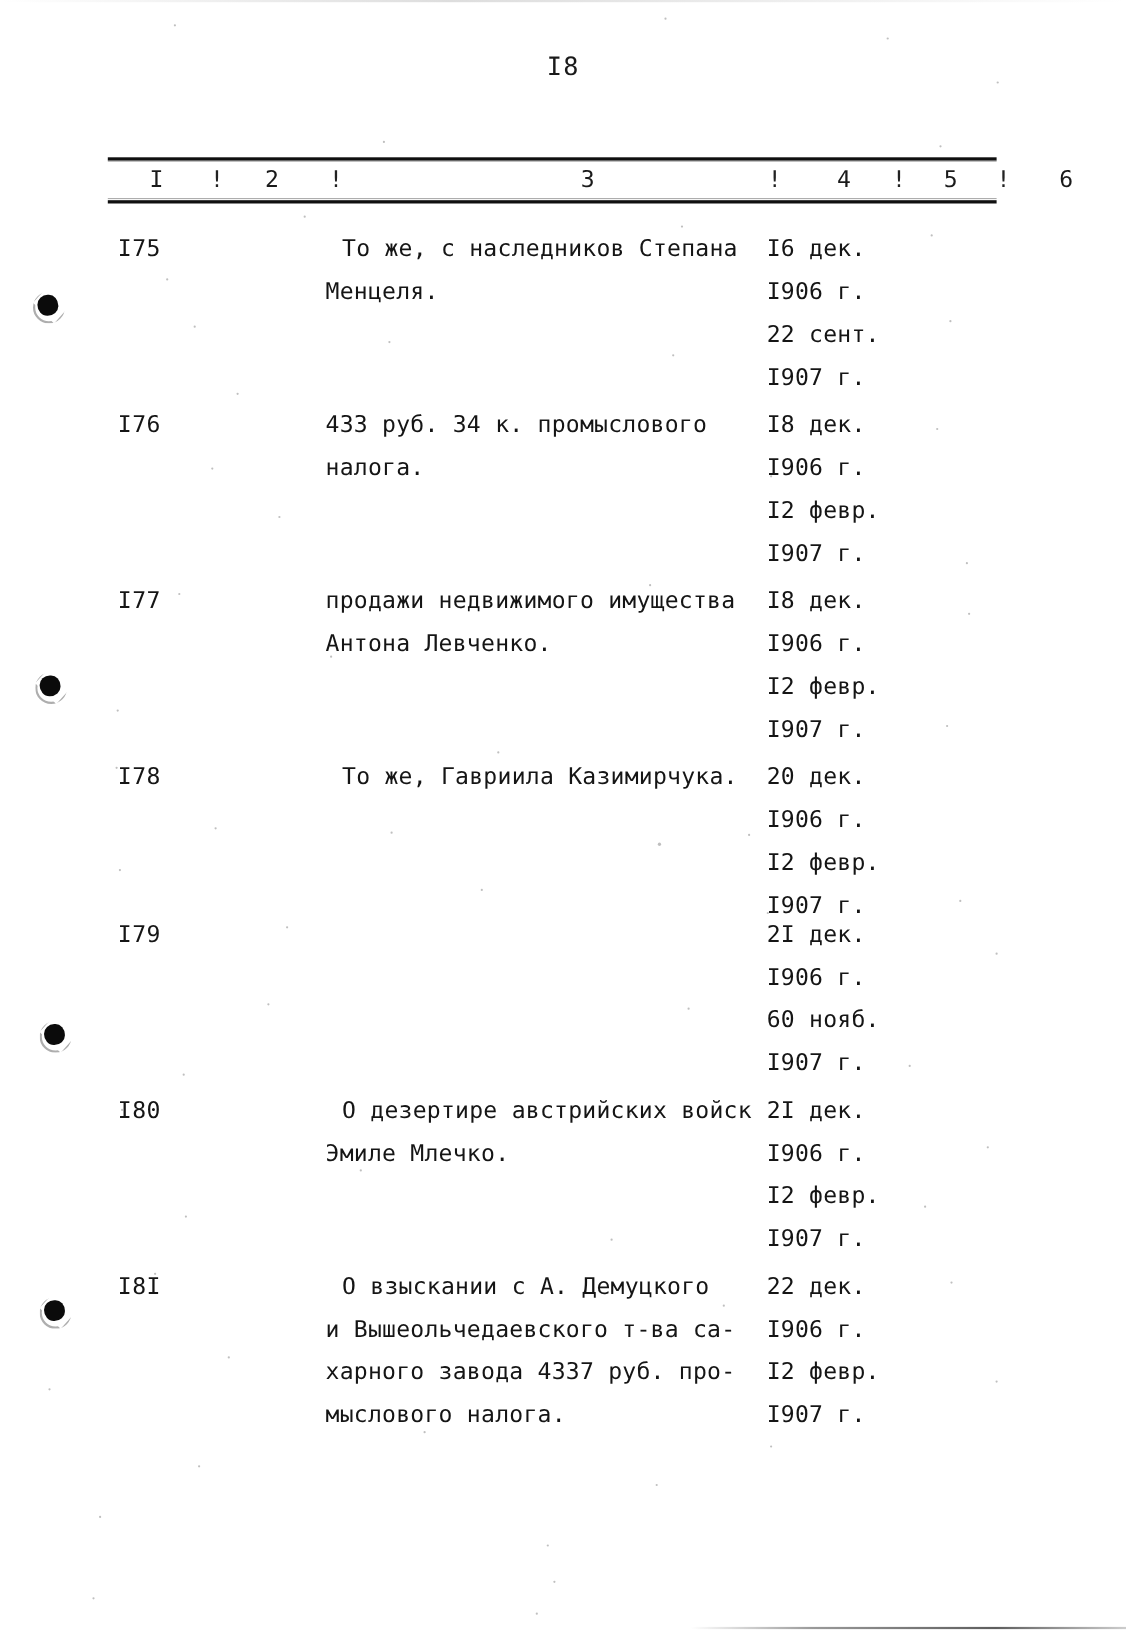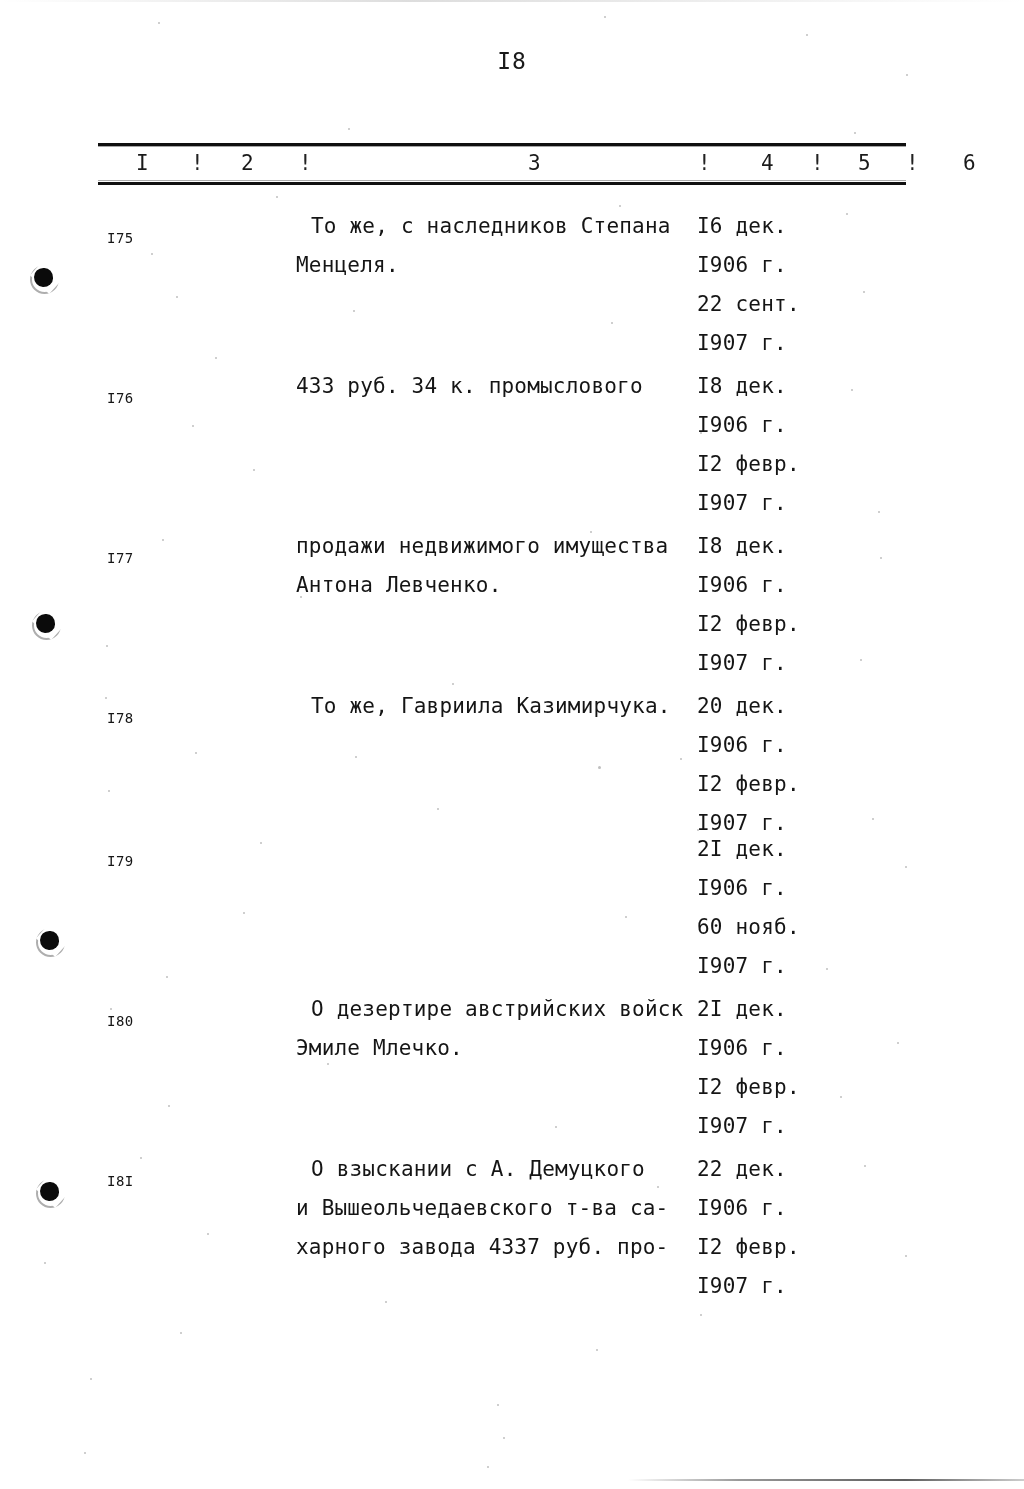--- a/index.html
+++ b/index.html
@@ -87,26 +87,25 @@
 
   .entry {
     position: relative;
     width: 1024px;
   }
 
   .entry-no {
     position: absolute;
     left: 107px;
     top: 0;
-    font-size: 14px;
+    font-size: 21px;
     line-height: 39px;
     letter-spacing: 0.5px;
     color: #151515;
     white-space: pre;
-    margin-top: 12px;
   }
 
   .entry-body {
     position: absolute;
     left: 296px;
     top: 0;
     width: 392px;
     font-size: 21px;
     line-height: 39px;
     letter-spacing: 0.2px;
@@ -226,20 +225,21 @@
           <span class="ln">I6 дек.</span>
           <span class="ln">I906 г.</span>
           <span class="ln">22 сент.</span>
           <span class="ln">I907 г.</span>
         </div>
       </div>
       <div class="entry" style="position: absolute; top: 160px; height: 160px;">
         <div class="entry-no">I76</div>
         <div class="entry-body">
           <span class="ln">433 руб. 34 к. промыслового</span>
+          <span class="ln">налога.</span>
         </div>
         <div class="entry-dates">
           <span class="ln">I8 дек.</span>
           <span class="ln">I906 г.</span>
           <span class="ln">I2 февр.</span>
           <span class="ln">I907 г.</span>
         </div>
       </div>
       <div class="entry" style="position: absolute; top: 320px; height: 160px;">
         <div class="entry-no">I77</div>
@@ -287,20 +287,21 @@
           <span class="ln">I2 февр.</span>
           <span class="ln">I907 г.</span>
         </div>
       </div>
       <div class="entry" style="position: absolute; top: 943px; height: 175px;">
         <div class="entry-no">I8I</div>
         <div class="entry-body">
           <span class="ln first">О взыскании с А. Демуцкого</span>
           <span class="ln">и Вышеольчедаевского т-ва са-</span>
           <span class="ln">харного завода 4337 руб. про-</span>
+          <span class="ln">мыслового налога.</span>
         </div>
         <div class="entry-dates">
           <span class="ln">22 дек.</span>
           <span class="ln">I906 г.</span>
           <span class="ln">I2 февр.</span>
           <span class="ln">I907 г.</span>
         </div>
       </div>
     </div>
 

